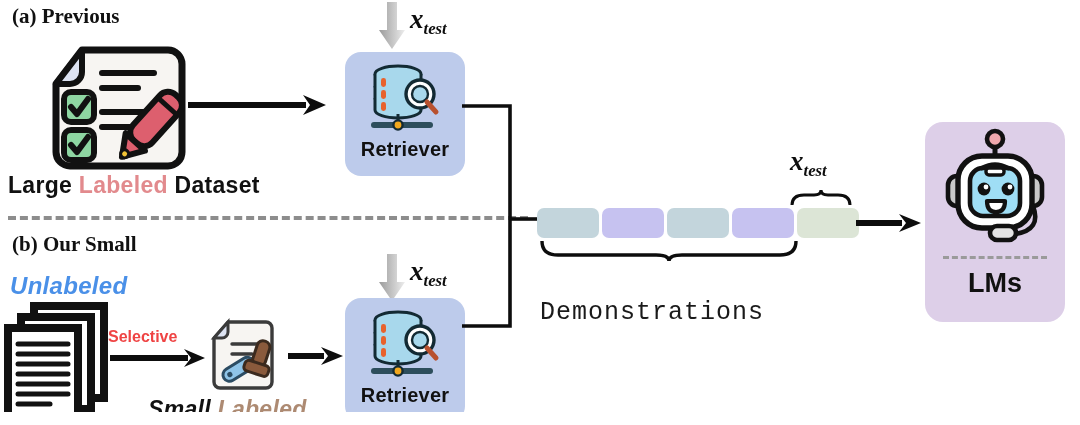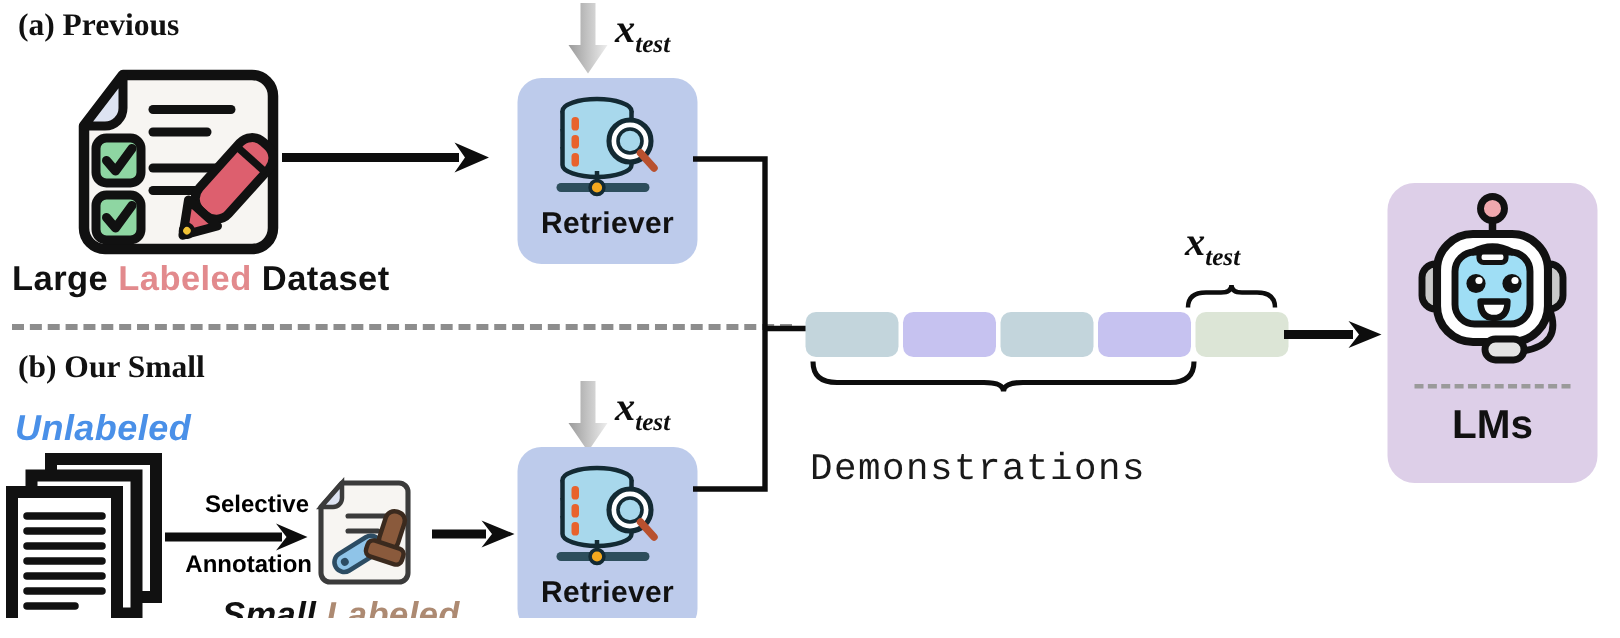--- a/index.html
+++ b/index.html
@@ -123,23 +123,23 @@
     font-size: 25px;
     color: #1a1a1a;
     letter-spacing: 1px;
     white-space: nowrap;
   }
 
   
   .sa-text {
     font-size: 16px;
     font-weight: 600;
-    color: #000000;
-    white-space: nowrap;
-    text-align: right;
+    color: #ef4444;
+    white-space: nowrap;
+    text-align: left;
   }
 
   svg { display: block; overflow: visible; }
 </style>
 </head>
 <body>
 
 <div id="root">
 
   <div class="abs sec-heading" style="left:12px; top:4px;">(a) Previous</div>
@@ -237,21 +237,20 @@
     </svg>
   </div>
 
   <div class="abs sa-text" style="left:108px; top:328px; width:98px;">Selective</div>
   <div class="abs" style="left:110px; top:348px;">
     <svg width="96" height="20" viewBox="0 0 96 20">
       <line x1="0" y1="10" x2="78" y2="10" stroke="#0d0d0d" stroke-width="6"></line>
       <path d="M74 1 L95 10 L74 19 L81 10 Z" fill="#0d0d0d"></path>
     </svg>
   </div>
-  <div class="abs sa-text" style="left:106px; top:368px; width:102px;">Annotation</div>
 
   <div class="abs" style="left:208px; top:318px;">
     <svg width="72" height="76" viewBox="0 0 72 76">
       <path d="M20 4 H58 a6 6 0 0 1 6 6 V64 a6 6 0 0 1 -6 6 H12 a6 6 0 0 1 -6 -6 V20 Z" fill="#f7f5f2" stroke="#3b3b3b" stroke-width="3.4" stroke-linejoin="round"></path>
       <path d="M20 4 L6 20 H14 a6 6 0 0 0 6 -6 Z" fill="#dde3f2" stroke="#3b3b3b" stroke-width="3"></path>
       <line x1="24" y1="26" x2="52" y2="26" stroke="#3b3b3b" stroke-width="3.4" stroke-linecap="round"></line>
       <line x1="24" y1="36" x2="44" y2="36" stroke="#3b3b3b" stroke-width="3.4" stroke-linecap="round"></line>
       <g transform="rotate(-32 32 52)">
         <rect x="14" y="44" width="34" height="13" rx="6.5" fill="#8fc4e8" stroke="#2c4c63" stroke-width="3"></rect>
         <circle cx="21" cy="50.5" r="2.6" fill="#2c4c63"></circle>

